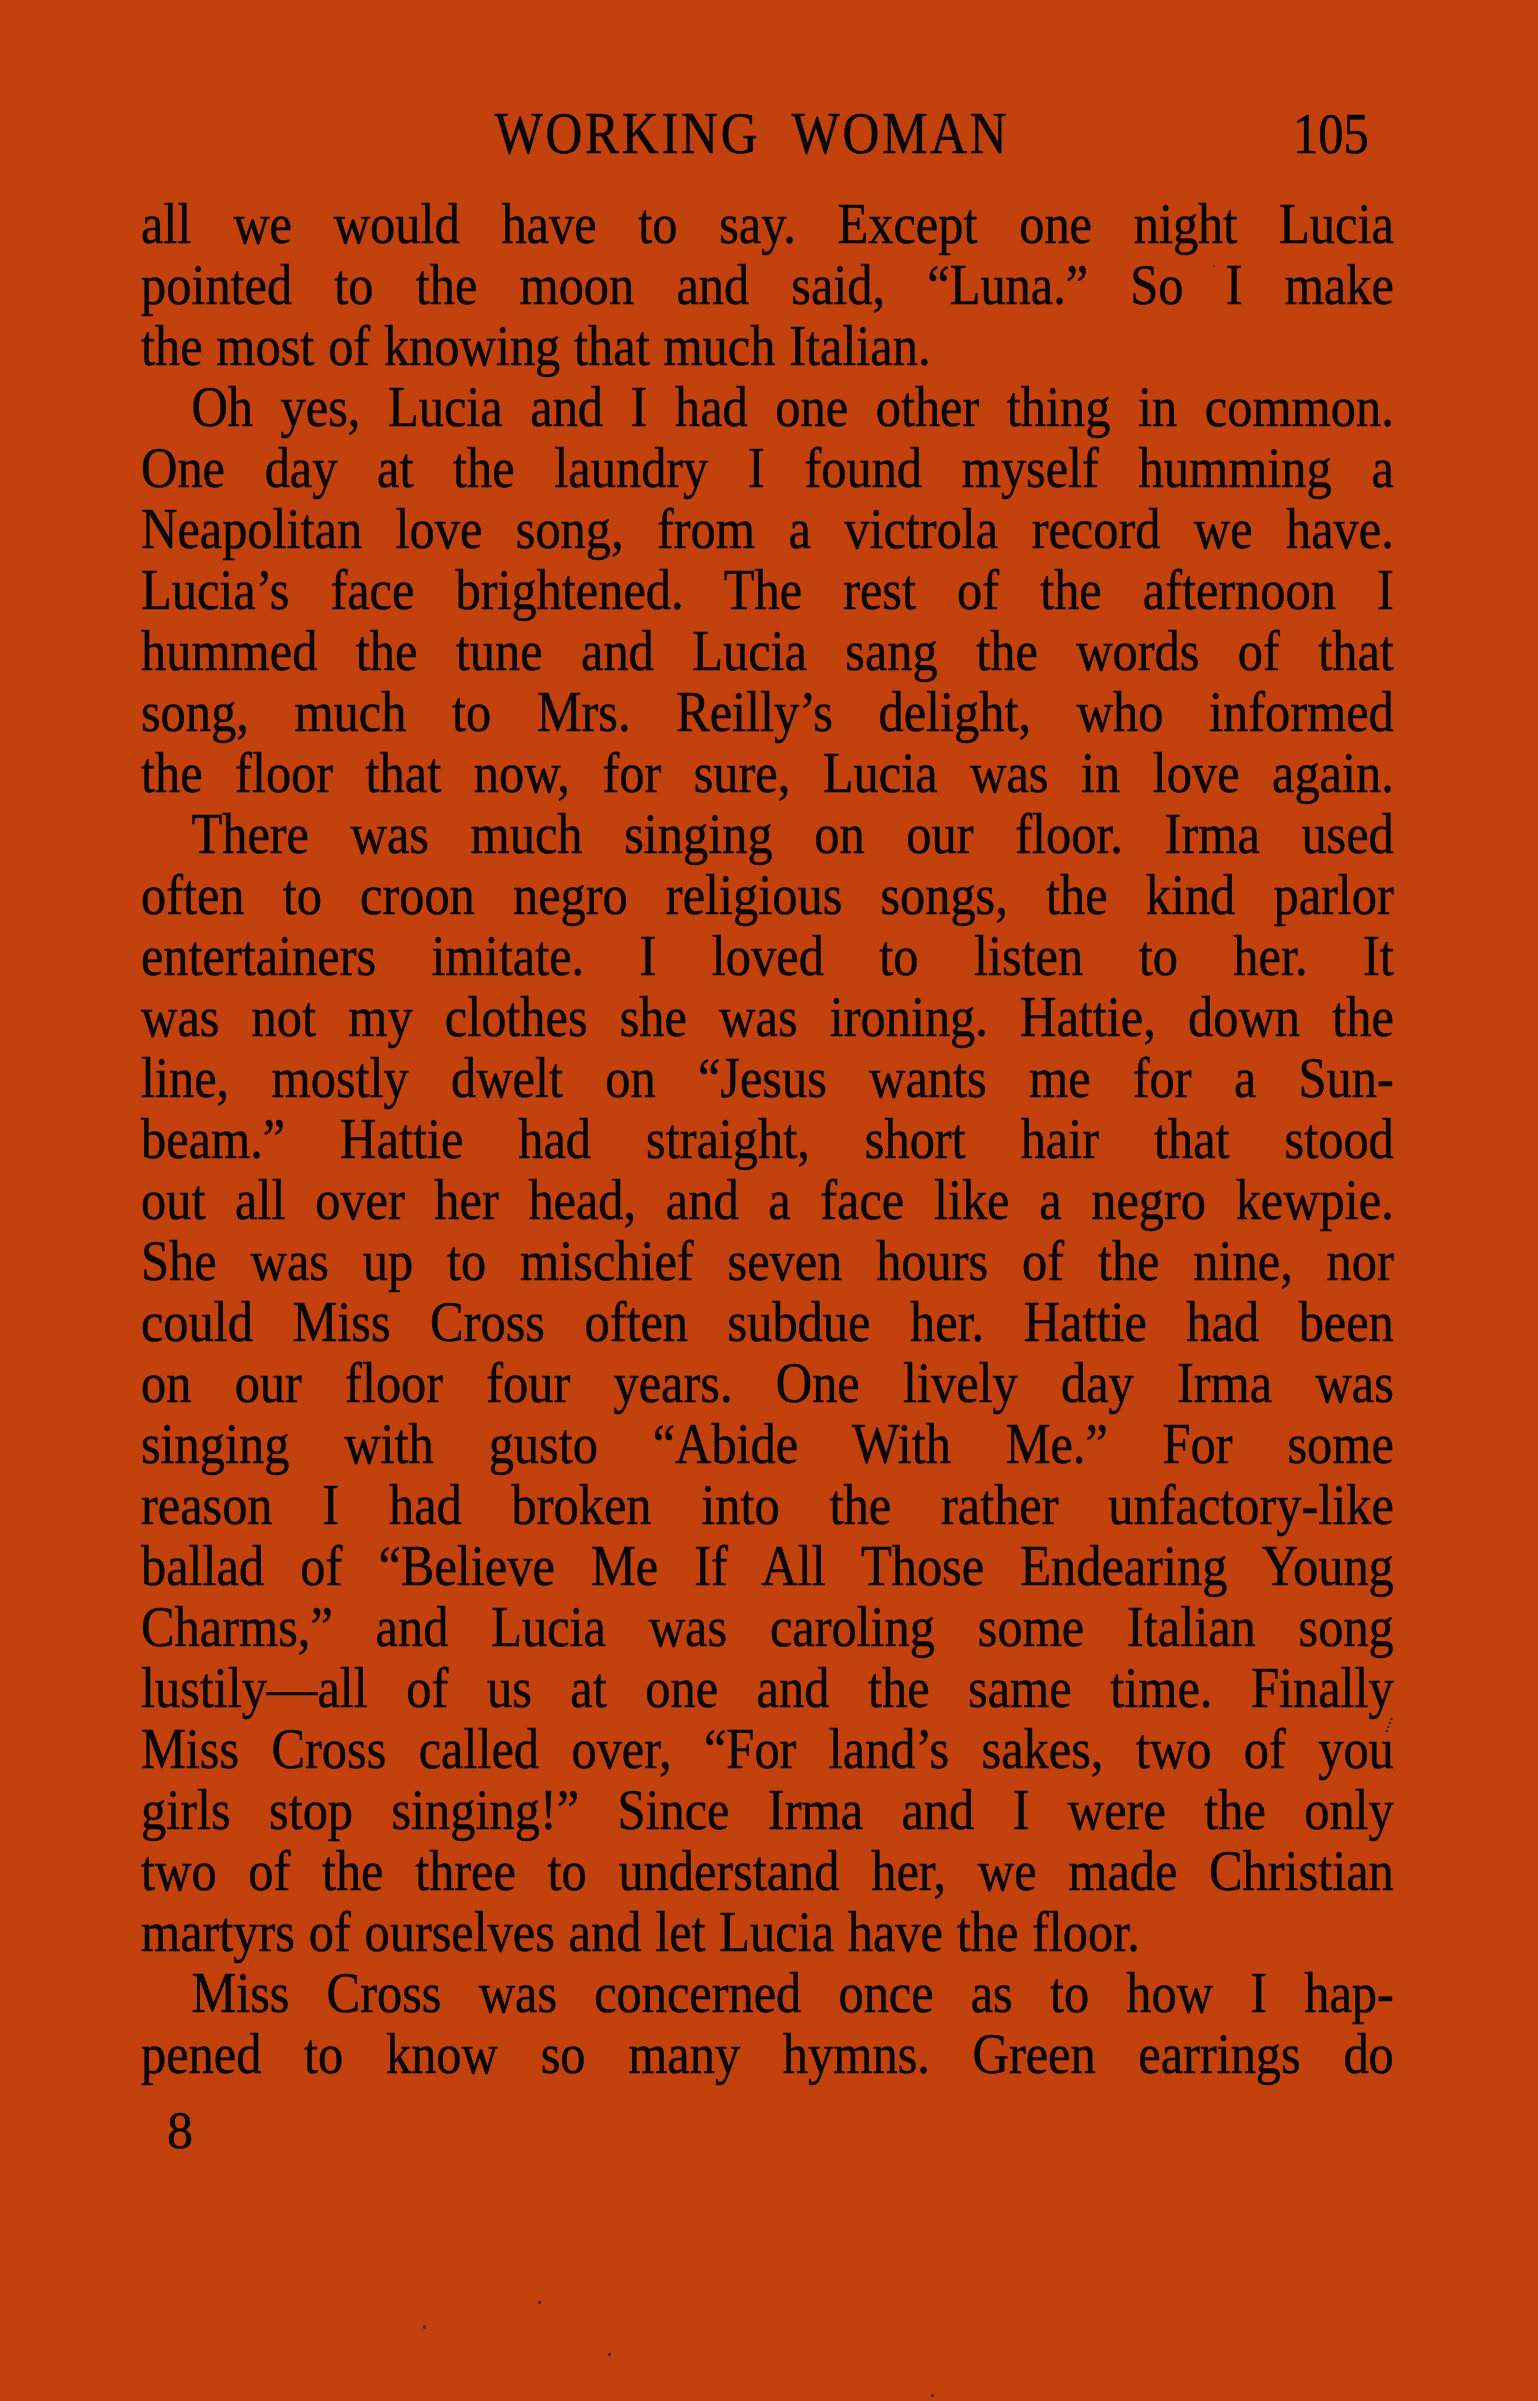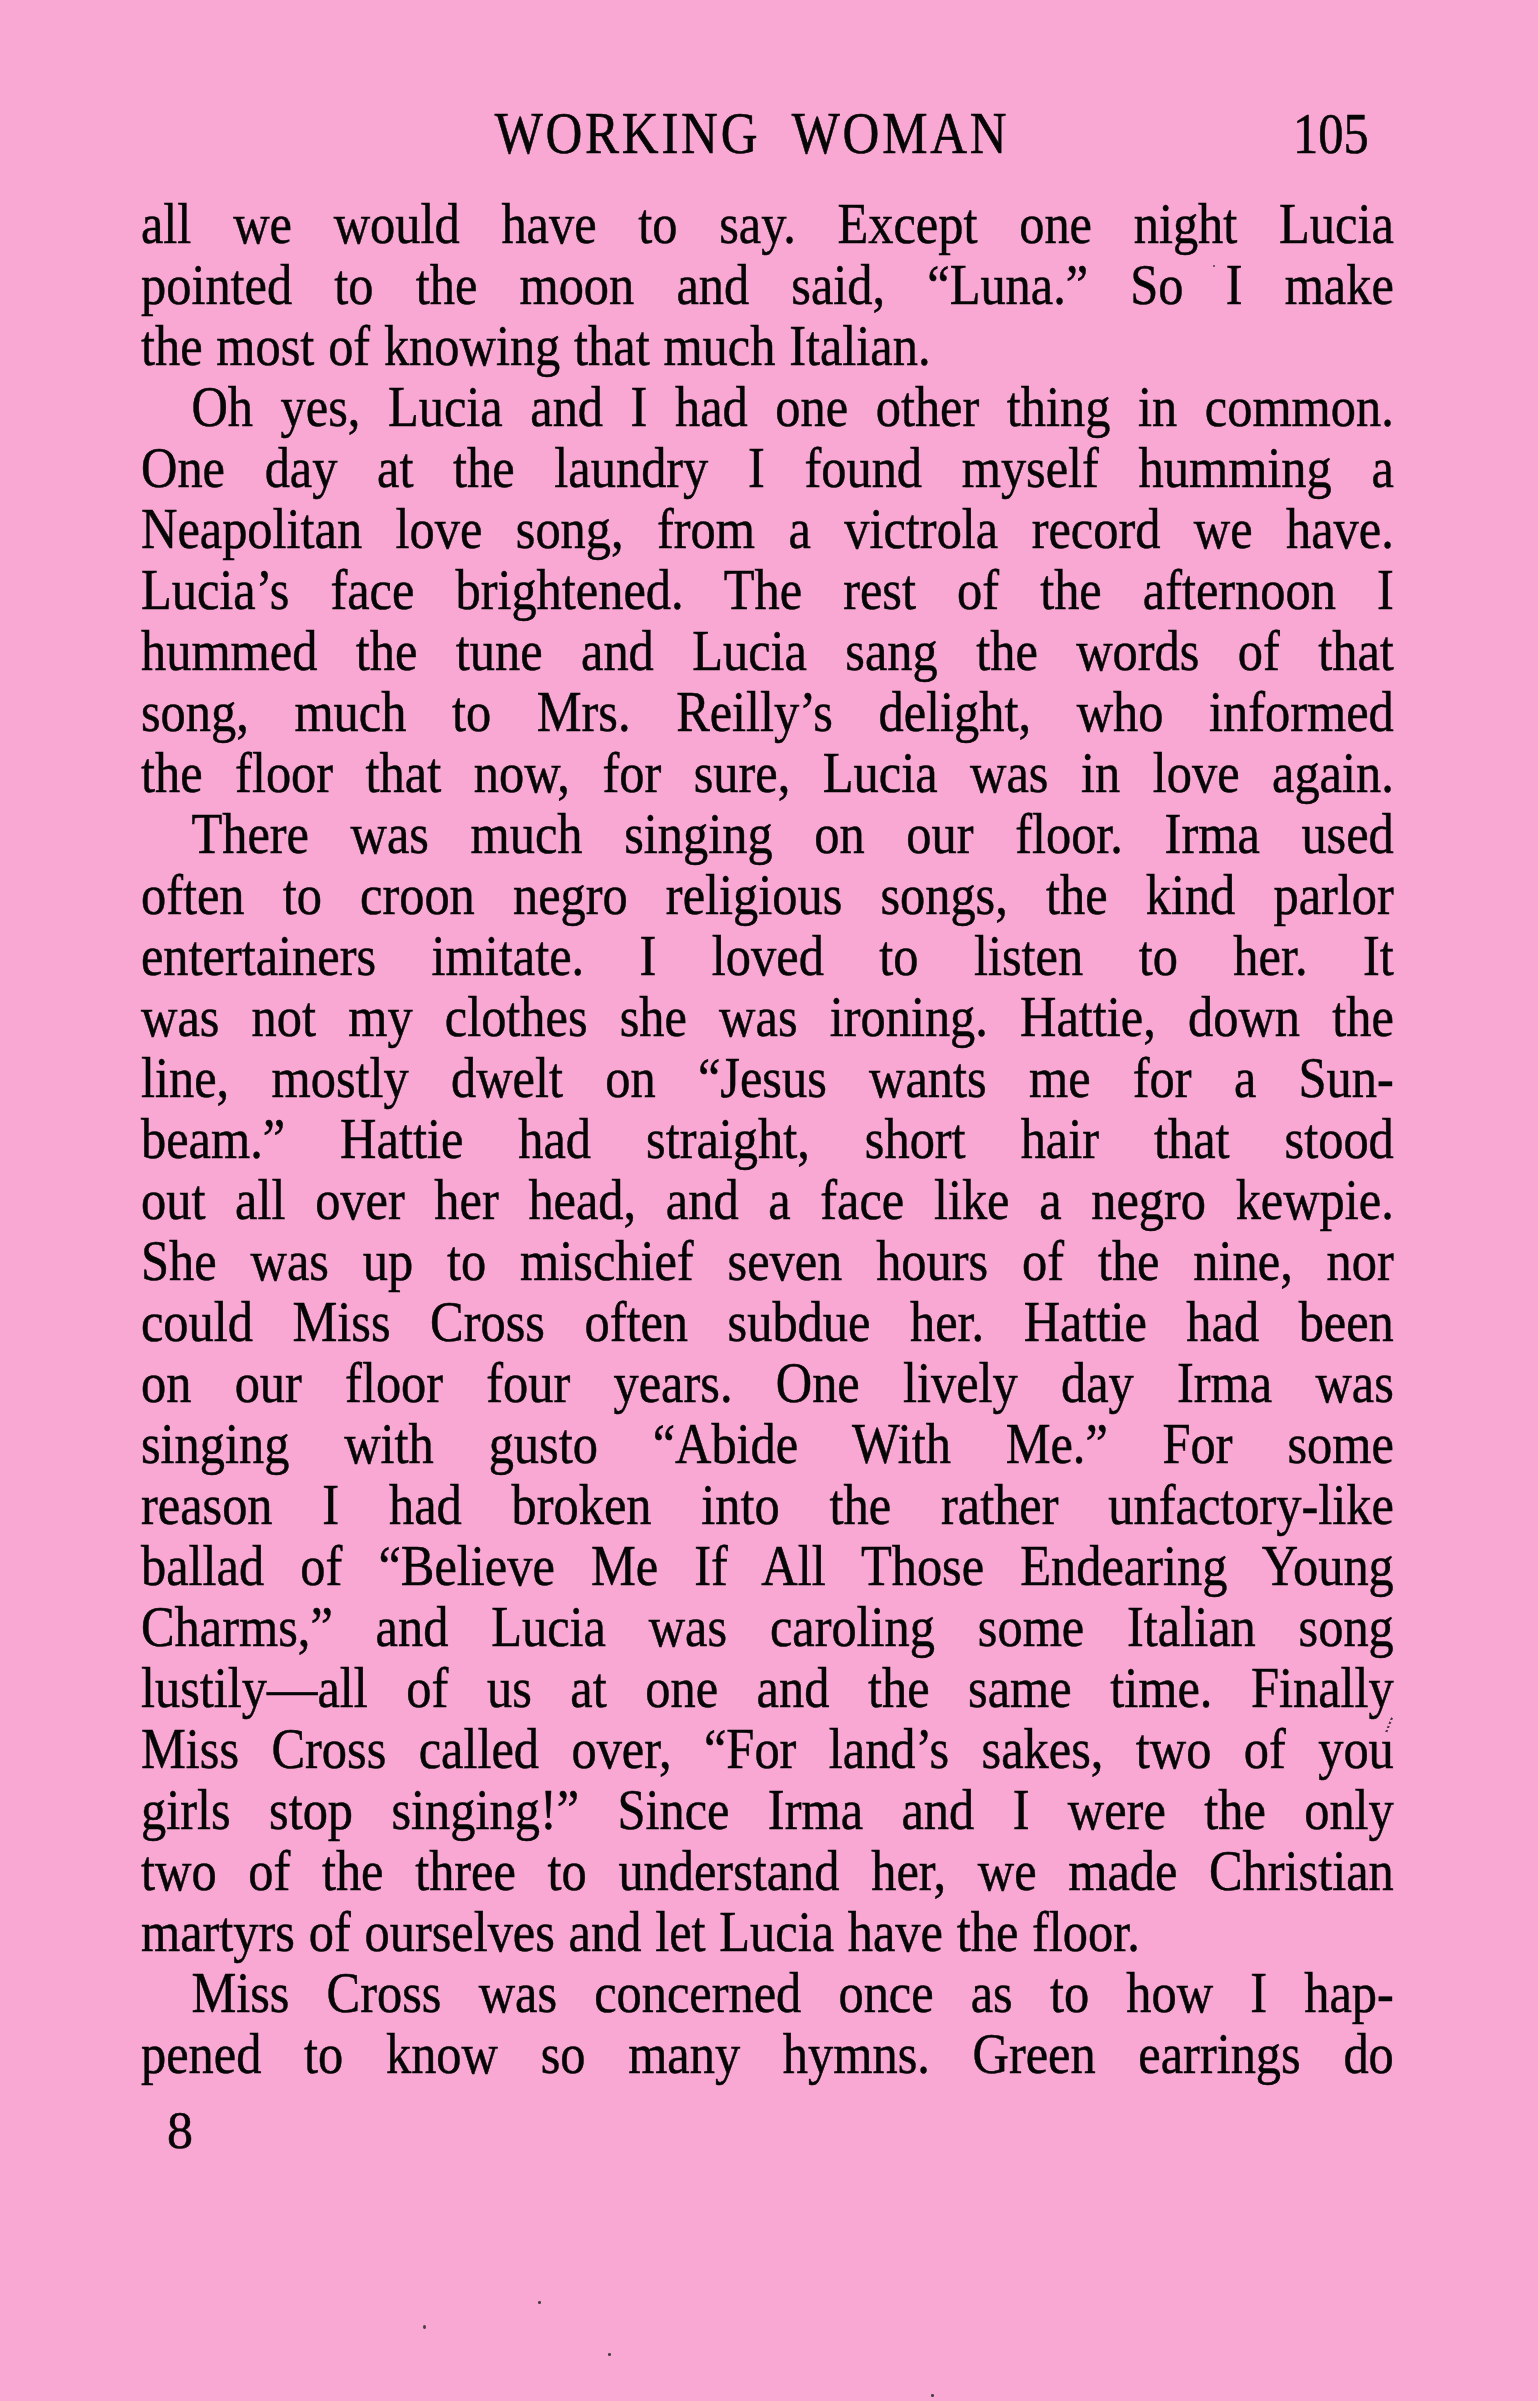--- a/index.html
+++ b/index.html
@@ -1,19 +1,19 @@
 <!DOCTYPE html>
 <html style="font-size:10px"><head>
 <meta charset="utf-8">
 <style>
   html,body{margin:0;padding:0;background:#ffffff;}
   .page{
     position:relative;
     width:1539px;height:2401px;
-    background:#f9a8d4;
+    background:#c2410c;
     overflow:hidden;
     font-family:"Liberation Serif","DejaVu Serif",serif;
     color:#060606;
   }
   
   .running-title{
     position:absolute;
     top:103px;left:752px;
     font-size:60px;line-height:61px;
     letter-spacing:3.2px;word-spacing:20px;

